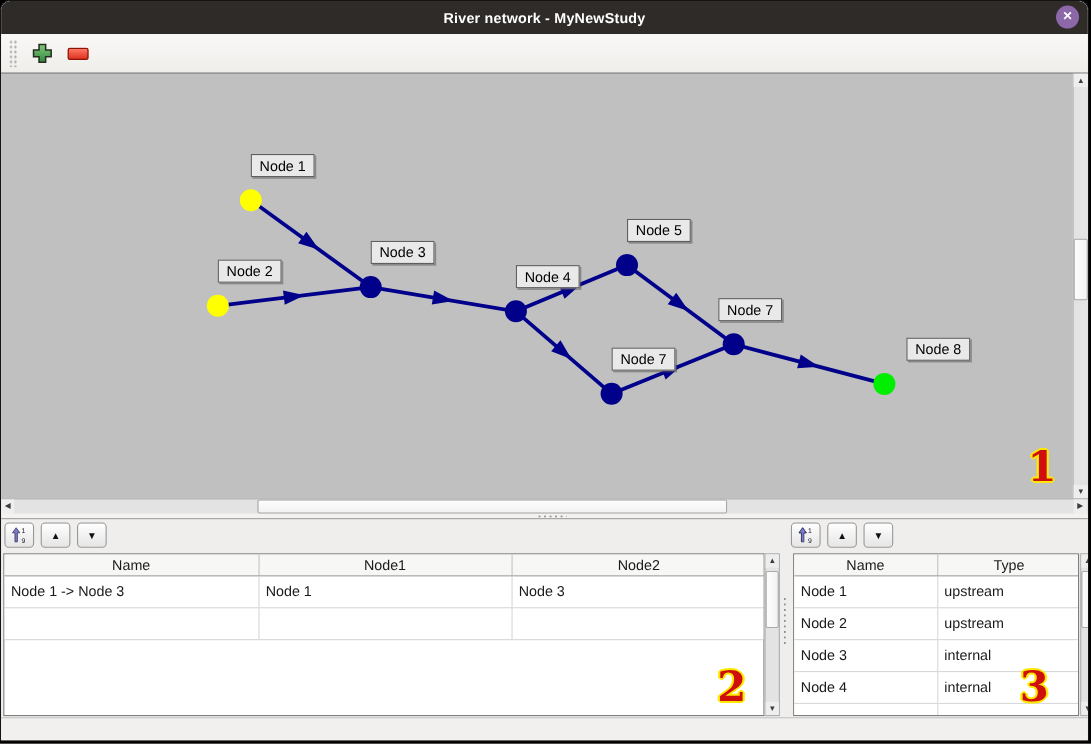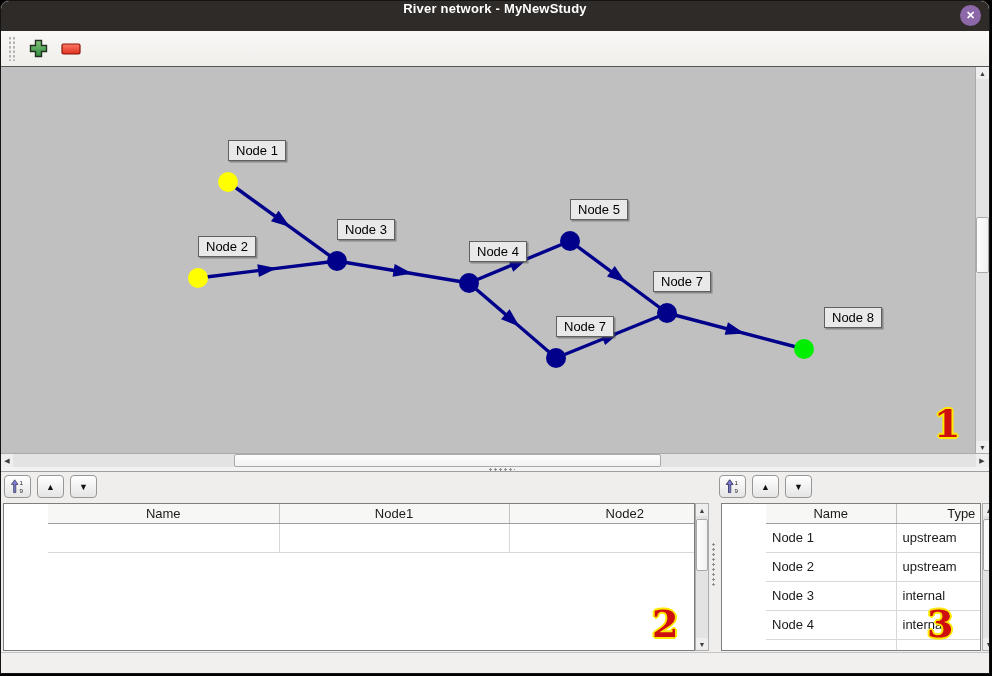--- a/index.html
+++ b/index.html
@@ -4,21 +4,21 @@
 <style>
   html,body{margin:0;padding:0;background:#000;}
   *{box-sizing:border-box;}
   .window{
     position:relative;width:990px;height:674px;margin:0;
     border:1px solid #141414;border-radius:9px 9px 0 0;overflow:hidden;
     background:#f0efed;font-family:"Liberation Sans",sans-serif;color:#1a1a1a;
   }
   
   .titlebar{position:relative;height:30px;background:#2e2b29;border-radius:8px 8px 0 0;
-    display:flex;justify-content:center;}
+    display:flex;align-items:center;justify-content:center;}
   .titlebar .title{color:#ffffff;font-size:13px;font-weight:bold;letter-spacing:.2px;}
   .close-btn{position:absolute;right:8px;top:4px;width:21px;height:21px;border-radius:50%;
     background:#8c68a8;display:flex;align-items:center;justify-content:center;cursor:default;}
   .close-btn span{color:#fff;font-size:11px;font-weight:bold;line-height:1;}
   
   .toolbar{height:36px;background:linear-gradient(#f9f8f6,#f0eeeb);
     border-bottom:1px solid #575757;display:flex;align-items:center;}
   .tb-handle{width:8px;height:25px;margin-left:7px;
     background-image:radial-gradient(circle,#b0b0b0 1px,transparent 1.3px);
     background-size:4px 4.5px;}
@@ -51,21 +51,21 @@
   
   .bottom{height:180px;display:flex;background:#efeeec;}
   .pane{position:relative;}
   .pane-left{width:710px;}
   .pane-right{flex:1;}
   .pane-toolbar{position:absolute;top:3px;left:3px;display:flex;gap:6px;}
   .tbtn{height:23px;min-width:27px;padding:0 2px;border:1px solid #989898;border-radius:4px;
     background:linear-gradient(#ffffff,#e5e5e5);display:flex;align-items:center;justify-content:center;
     font-size:9px;color:#111;}
   .grid-wrap{position:absolute;top:31px;overflow:hidden;background:#fff;border:1px solid #7e7e7e;height:148px;}
-  table.grid{border-collapse:collapse;table-layout:fixed;font-size:13px;width:100%;margin-left:44px;}
+  table.grid{border-collapse:collapse;table-layout:fixed;font-size:13px;width:100%;}
   table.grid th{height:19px;font-weight:normal;background:#f7f7f6;text-align:center;padding:0;
     border-right:1px solid #c3c3c3;border-bottom:1px solid #9e9e9e;}
   table.grid th:last-child{border-right:none;}
   table.grid td{height:29px;padding:0 0 0 6px;text-align:left;white-space:nowrap;overflow:hidden;
     border-right:1px solid #d8d8d8;border-bottom:1px solid #d8d8d8;background:#fff;}
   table.grid td:last-child{border-right:none;}
   .tv-scroll{position:absolute;top:31px;width:14px;height:148px;background:#e3e3e3;border:1px solid #adadad;}
   .tv-scroll .sb-btn{left:0;width:12px;height:12px;}
   .tv-scroll .sb-thumb{left:0;width:12px;}
   
@@ -205,20 +205,25 @@
             </colgroup>
             <thead>
               <tr>
                 <th>Name</th>
                 <th>Node1</th>
                 <th>Node2</th>
               </tr>
             </thead>
             <tbody>
               <tr>
+                <td>Node 1 -&gt; Node 3</td>
+                <td>Node 1</td>
+                <td>Node 3</td>
+              </tr>
+              <tr>
                 <td></td>
                 <td></td>
                 <td></td>
               </tr>
             </tbody>
           </table>
       </div>
       <div class="tv-scroll" style="left:694px">
         <div class="sb-btn" style="top:0">
             <span>▲</span>

